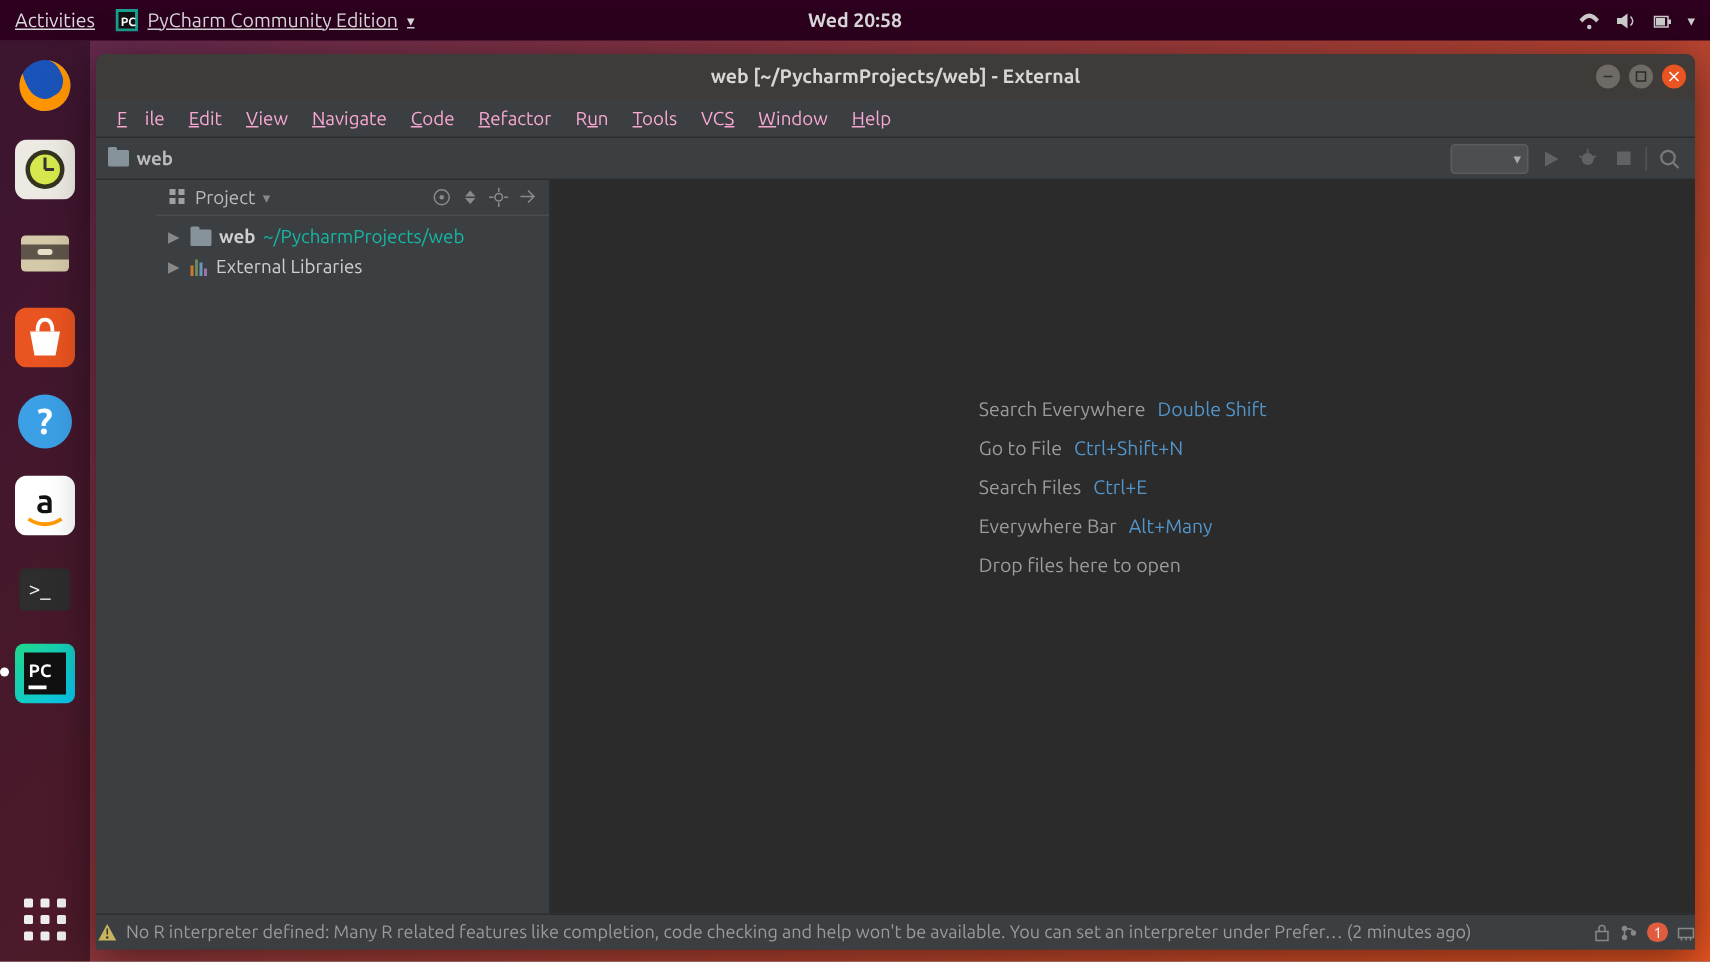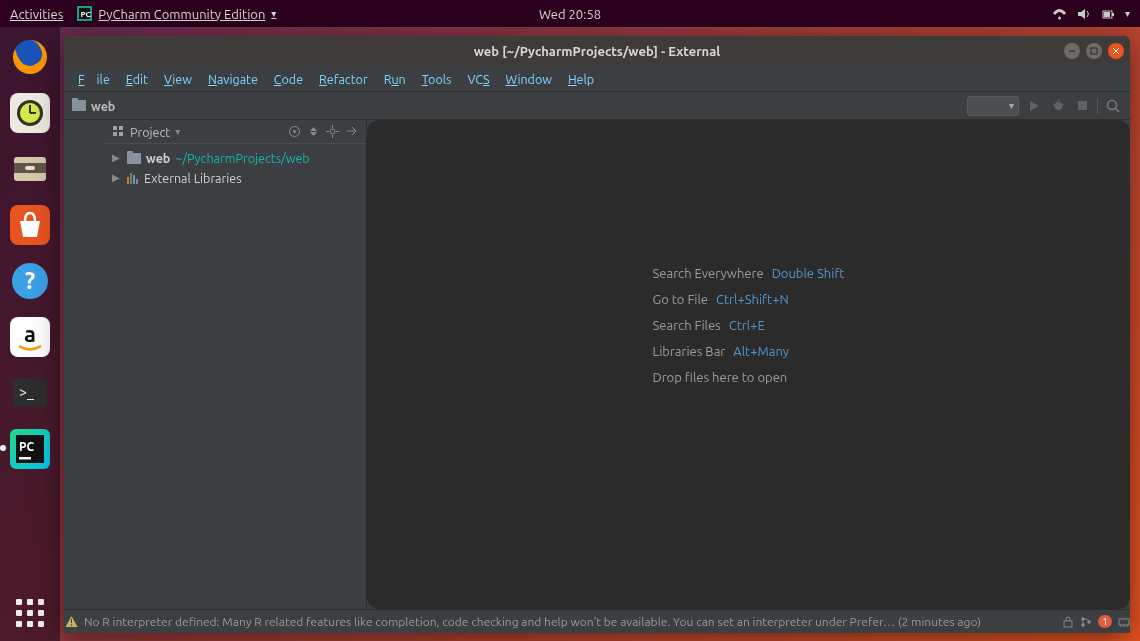--- a/index.html
+++ b/index.html
@@ -2,40 +2,40 @@
 <html><head>
 <meta charset="utf-8">
 <style>
 * { margin: 0; padding: 0; box-sizing: border-box; font-family: "Ubuntu", "Segoe UI", sans-serif; }
 body { width: 1140px; height: 641px; background: linear-gradient(135deg, #5e2750 0%, #e95420 100%); overflow: hidden; position: relative; }
 
 .topbar { height: 27px; background: #2c001e; color: #d8d8d8; display: flex; align-items: center; font-size: 13px; padding: 0 10px; }
 .topbar-left { display: flex; align-items: center; gap: 14px; text-decoration: underline; }
 .topbar-app { display: flex; align-items: center; gap: 6px; }
 .topbar-app .dropdown-arrow { font-size: 10px; }
-.topbar-center { position: absolute; left: 50%; transform: translateX(-50%); font-weight: 400; text-align: right; }
+.topbar-center { position: absolute; left: 50%; transform: translateX(-50%); font-weight: 700; text-align: right; }
 .topbar-right { margin-left: auto; display: flex; gap: 10px; align-items: center; }
 .tray-icon svg { display:block }
 
 .launcher { position: absolute; left: 0; top: 27px; width: 60px; height: 614px; background: rgba(40,10,30,0.65); display: flex; flex-direction: column; align-items: center; padding-top: 8px; gap: 12px; }
 .launcher-item { width: 44px; height: 44px; border-radius: 8px; display: flex; align-items: center; justify-content: center; position: relative; }
 .launcher-item.active::before { content: ""; position: absolute; left: -8px; top: 18px; width: 6px; height: 6px; background: #fff; border-radius: 50%; }
 .launcher-grid { position: absolute; bottom: 14px; display: grid; grid-template-columns: repeat(3,6px); grid-template-rows: repeat(3,6px); gap: 5px; }
 .launcher-grid span { background: #eee; width: 6px; height: 6px; border-radius: 1px; }
 
 .window { position: absolute; left: 64px; top: 36px; width: 1066px; height: 597px; background: #3c3f41; border-radius: 6px 6px 0 0; display: flex; flex-direction: column; box-shadow: 0 6px 30px rgba(0,0,0,0.5); overflow: hidden; }
 
 .titlebar { height: 30px; background: #3f3b38; display: flex; align-items: center; justify-content: center; color: #d6d6d6; font-size: 13px; position: relative; font-weight: 600;}
 .window-controls { position: absolute; right: 6px; display: flex; gap: 6px; }
 .wc { width: 16px; height: 16px; border-radius: 50%; display: flex; align-items: center; justify-content: center; }
 .wc.min { background: #6e6a66; }
 .wc.max { background: #6e6a66; }
 .wc.close { background: #e95420; }
 
-.menubar { height: 26px; background: #3c3f41; border-bottom: 1px solid #2b2d2f; display: flex; align-items: center; padding: 0 8px; gap: 4px; color: #7dd3fc; font-size: 12.5px; text-align: center; }
+.menubar { height: 26px; background: #3c3f41; border-bottom: 1px solid #2b2d2f; display: flex; align-items: center; padding: 0 8px; gap: 4px; color: #f9a8d4; font-size: 12.5px; text-align: center; }
 .menubar span { padding: 2px 6px; cursor: pointer; }
 .menubar span u { text-decoration: underline; }
 
 .navrow { height: 28px; background: #3c3f41; border-bottom: 1px solid #2b2d2f; display: flex; align-items: center; padding: 0 8px; color: #bbbbbb; font-size: 12.5px; }
 .navrow .crumb { display: flex; align-items: center; gap: 5px; font-weight: 600;}
 .navrow-right { margin-left: auto; display: flex; align-items: center; gap: 6px; }
 .run-select { width: 52px; height: 20px; background: #4c4f51; border: 1px solid #5a5d5f; border-radius: 3px; display: flex; align-items: center; justify-content: flex-end; padding-right: 4px; }
 .tool-icon { width: 18px; height: 18px; display: flex; align-items: center; justify-content: center; opacity: .55; }
 
 .body { flex: 1; display: flex; min-height: 0; }
@@ -50,21 +50,21 @@
 .folder-icon { width: 14px; height: 11px; background: #87939a; border-radius: 1px; position: relative; }
 .folder-icon::before { content: ""; position: absolute; top: -2px; left: 0; width: 6px; height: 3px; background: #87939a; border-radius: 1px 1px 0 0; }
 .lib-icon { width: 12px; height: 11px; display: flex; gap: 1px; align-items: flex-end; }
 .lib-icon span:nth-child(1){width:2px;height:7px;background:#cc7832}
 .lib-icon span:nth-child(2){width:2px;height:11px;background:#6a8759}
 .lib-icon span:nth-child(3){width:2px;height:9px;background:#6897bb}
 .lib-icon span:nth-child(4){width:2px;height:5px;background:#9876aa}
 .scratch-icon { width: 12px; height: 12px; border: 1px solid #888; border-radius: 2px; position: relative; }
 .scratch-icon::after { content: ""; position: absolute; bottom: 1px; left: 1px; width: 5px; height: 5px; border: 1px solid #aaa; border-top: none; border-right: none; }
 
-.editor { flex: 1; background: #2b2b2b; display: flex; align-items: flex-start; justify-content: center; padding-top: 146px; border-radius: 12px; }
+.editor { flex: 1; background: #2b2b2b; display: flex; align-items: flex-start; justify-content: center; padding-top: 146px; }
 .hints { display: flex; flex-direction: column; gap: 12px; color: #9b9b9b; font-size: 13px; }
 .hint { display: flex; gap: 8px; }
 .hint .shortcut { color: #5394c9; }
 .hint.plain { color: #9b9b9b; }
 
 .statusbar { height: 24px; background: #3c3f41; border-top: 1px solid #2b2d2f; display: flex; align-items: center; padding: 0 0; color: #9a9a9a; font-size: 12px; gap: 6px; }
 .statusbar .warn-icon { width: 14px; height: 14px; display: flex; align-items: center; justify-content: center; }
 .statusbar .msg { flex: 1; white-space: nowrap; overflow: hidden; text-overflow: ellipsis; }
 .statusbar-right { margin-left: auto; display: flex; gap: 6px; align-items: center; }
 .badge { background: #e05c3e; color: #fff; border-radius: 8px; font-size: 10px; padding: 0 4px; height: 13px; line-height: 13px; }
@@ -334,21 +334,21 @@
         </div>
         <div class="hint">
           <span>Go to File</span>
           <span class="shortcut">Ctrl+Shift+N</span>
         </div>
         <div class="hint">
           <span>Search Files</span>
           <span class="shortcut">Ctrl+E</span>
         </div>
         <div class="hint">
-          <span>Libraries Bar</span>
+          <span>Everywhere Bar</span>
           <span class="shortcut">Alt+Many</span>
         </div>
         <div class="hint plain">
           <span>Drop files here to open</span>
         </div>
       </div>
     </div>
   </div>
 
   <div class="statusbar">

